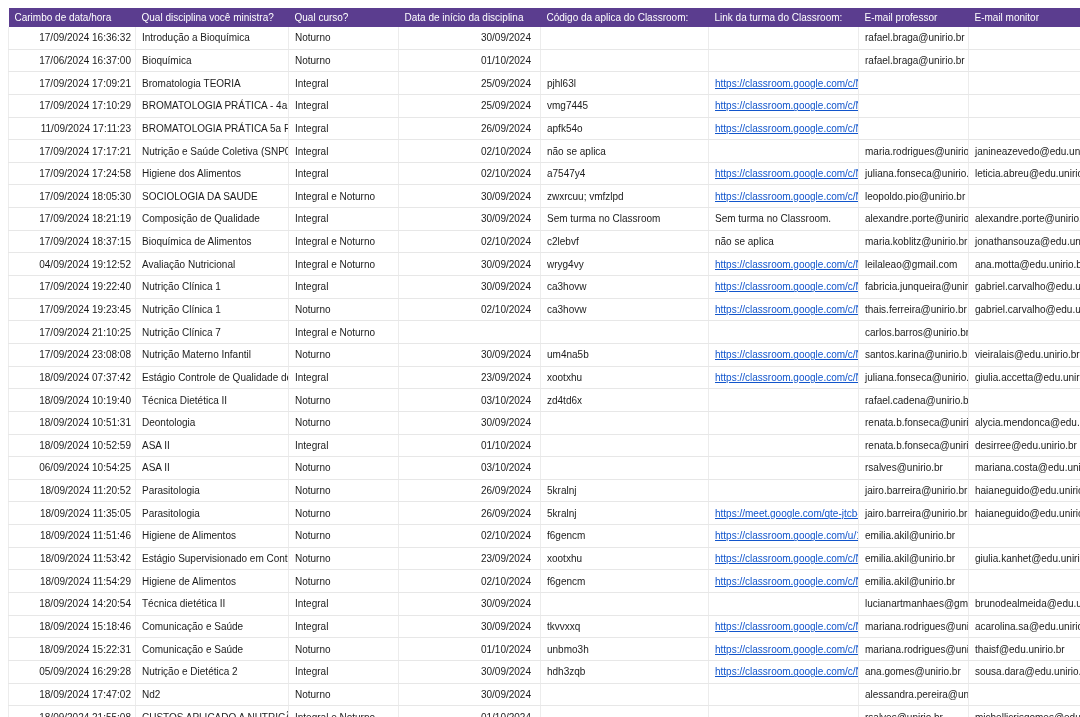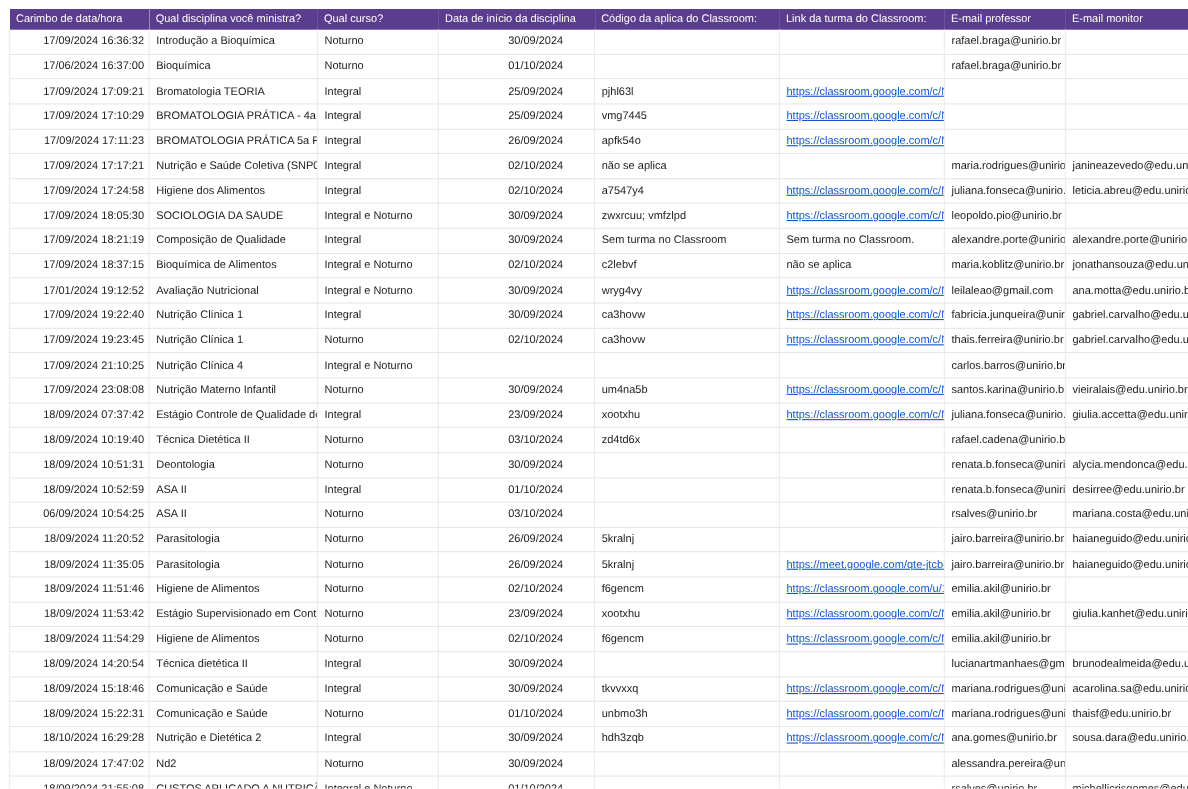--- a/index.html
+++ b/index.html
@@ -23,21 +23,21 @@
     color:#1b1b1b;
     height:21.65px;
     padding:0 4px 0 6px;
     border-bottom:1px solid #e7e7e7;
     border-right:1px solid #ececec;
     white-space:nowrap;
     overflow:hidden;
     background:#fff;
   }
   table.responses td.col0{text-align:center;}
-  table.responses td.col3{text-align:center;padding-right:9px;padding-left:44px;}
+  table.responses td.col3{text-align:right;padding-right:9px;padding-left:44px;}
   table.responses td:first-child{border-left:1px solid #ececec;text-align:right;}
   a.cell-link{color:var(--link-color,#1155cc);text-decoration:underline;cursor:pointer;}
 </style>
 </head>
 <body>
 
 <div id="viewport">
   <div id="sheet">
     <table class="responses">
       <colgroup>
@@ -97,21 +97,21 @@
             <td class="col0">17/09/2024 17:10:29</td>
             <td class="col1">BROMATOLOGIA PRÁTICA - 4a FEIR</td>
             <td class="col2">Integral</td>
             <td class="col3">25/09/2024</td>
             <td class="col4">vmg7445</td>
             <td class="col5"><a class="cell-link" href="#">https://classroom.google.com/c/N</a></td>
             <td class="col6"></td>
             <td class="col7"></td>
           </tr>
           <tr>
-            <td class="col0">17/09/2024 17:11:23</td>
+            <td class="col0">11/09/2024 17:11:23</td>
             <td class="col1">BROMATOLOGIA PRÁTICA 5a FEIRA</td>
             <td class="col2">Integral</td>
             <td class="col3">26/09/2024</td>
             <td class="col4">apfk54o</td>
             <td class="col5"><a class="cell-link" href="#">https://classroom.google.com/c/N</a></td>
             <td class="col6"></td>
             <td class="col7"></td>
           </tr>
           <tr>
             <td class="col0">17/09/2024 17:17:21</td>
@@ -157,21 +157,21 @@
             <td class="col0">17/09/2024 18:37:15</td>
             <td class="col1">Bioquímica de Alimentos</td>
             <td class="col2">Integral e Noturno</td>
             <td class="col3">02/10/2024</td>
             <td class="col4">c2lebvf</td>
             <td class="col5">não se aplica</td>
             <td class="col6">maria.koblitz@unirio.br</td>
             <td class="col7">jonathansouza@edu.unir</td>
           </tr>
           <tr>
-            <td class="col0">17/01/2024 19:12:52</td>
+            <td class="col0">04/09/2024 19:12:52</td>
             <td class="col1">Avaliação Nutricional</td>
             <td class="col2">Integral e Noturno</td>
             <td class="col3">30/09/2024</td>
             <td class="col4">wryg4vy</td>
             <td class="col5"><a class="cell-link" href="#">https://classroom.google.com/c/N</a></td>
             <td class="col6">leilaleao@gmail.com</td>
             <td class="col7">ana.motta@edu.unirio.br</td>
           </tr>
           <tr>
             <td class="col0">17/09/2024 19:22:40</td>
@@ -188,21 +188,21 @@
             <td class="col1">Nutrição Clínica 1</td>
             <td class="col2">Noturno</td>
             <td class="col3">02/10/2024</td>
             <td class="col4">ca3hovw</td>
             <td class="col5"><a class="cell-link" href="#">https://classroom.google.com/c/N</a></td>
             <td class="col6">thais.ferreira@unirio.br</td>
             <td class="col7">gabriel.carvalho@edu.un</td>
           </tr>
           <tr>
             <td class="col0">17/09/2024 21:10:25</td>
-            <td class="col1">Nutrição Clínica 4</td>
+            <td class="col1">Nutrição Clínica 7</td>
             <td class="col2">Integral e Noturno</td>
             <td class="col3"></td>
             <td class="col4"></td>
             <td class="col5"></td>
             <td class="col6">carlos.barros@unirio.br</td>
             <td class="col7"></td>
           </tr>
           <tr>
             <td class="col0">17/09/2024 23:08:08</td>
             <td class="col1">Nutrição Materno Infantil</td>
@@ -337,21 +337,21 @@
             <td class="col0">18/09/2024 15:22:31</td>
             <td class="col1">Comunicação e Saúde</td>
             <td class="col2">Noturno</td>
             <td class="col3">01/10/2024</td>
             <td class="col4">unbmo3h</td>
             <td class="col5"><a class="cell-link" href="#">https://classroom.google.com/c/N</a></td>
             <td class="col6">mariana.rodrigues@uniri</td>
             <td class="col7">thaisf@edu.unirio.br</td>
           </tr>
           <tr>
-            <td class="col0">18/10/2024 16:29:28</td>
+            <td class="col0">05/09/2024 16:29:28</td>
             <td class="col1">Nutrição e Dietética 2</td>
             <td class="col2">Integral</td>
             <td class="col3">30/09/2024</td>
             <td class="col4">hdh3zqb</td>
             <td class="col5"><a class="cell-link" href="#">https://classroom.google.com/c/N</a></td>
             <td class="col6">ana.gomes@unirio.br</td>
             <td class="col7">sousa.dara@edu.unirio.b</td>
           </tr>
           <tr>
             <td class="col0">18/09/2024 17:47:02</td>

